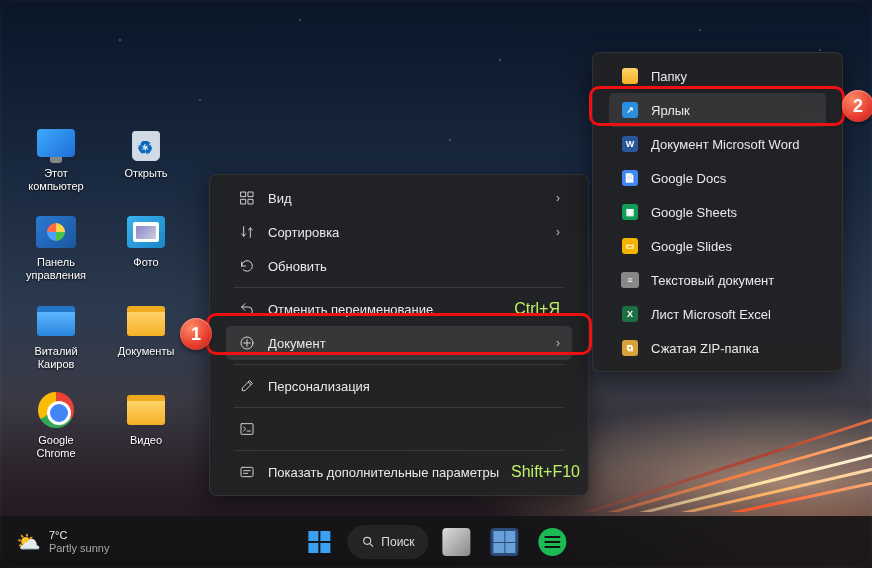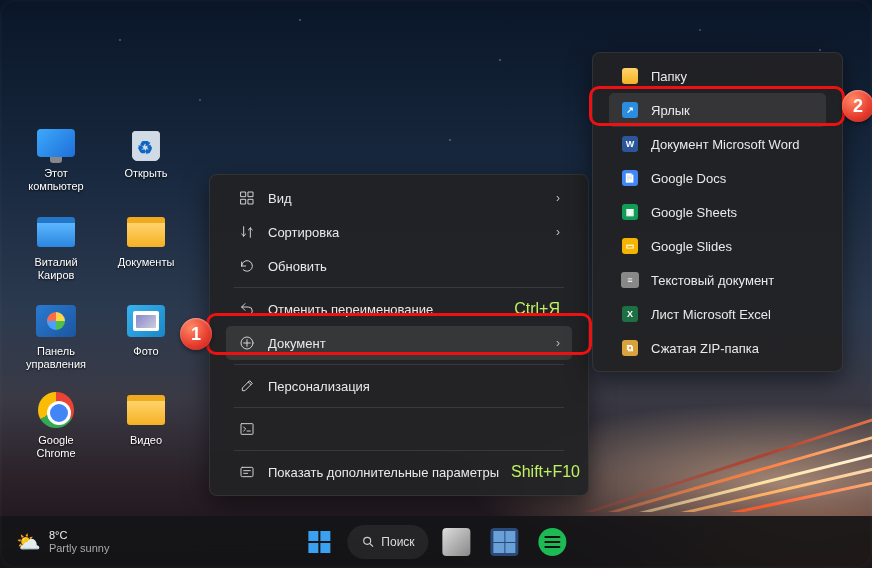--- a/index.html
+++ b/index.html
@@ -135,43 +135,43 @@
             <div class="bin"></div>
             <div class="arrows">♻</div>
           </div>
         </div>
       <div class="lbl">Открыть</div>
     </div>
   </div>
   <div class="drow">
     <div class="dicon">
       <div class="glyph">
+          <div class="cp"></div>
+        </div>
+      <div class="lbl">Панель управления</div>
+    </div>
+    <div class="dicon">
+      <div class="glyph">
+          <div class="photos"></div>
+        </div>
+      <div class="lbl">Фото</div>
+    </div>
+  </div>
+  <div class="drow">
+    <div class="dicon">
+      <div class="glyph">
           <div class="folder blue"></div>
         </div>
       <div class="lbl">Виталий Каиров</div>
     </div>
     <div class="dicon">
       <div class="glyph">
           <div class="folder"></div>
         </div>
       <div class="lbl">Документы</div>
-    </div>
-  </div>
-  <div class="drow">
-    <div class="dicon">
-      <div class="glyph">
-          <div class="cp"></div>
-        </div>
-      <div class="lbl">Панель управления</div>
-    </div>
-    <div class="dicon">
-      <div class="glyph">
-          <div class="photos"></div>
-        </div>
-      <div class="lbl">Фото</div>
     </div>
   </div>
   <div class="drow">
     <div class="dicon">
       <div class="glyph">
           <div class="chrome"></div>
         </div>
       <div class="lbl">Google Chrome</div>
     </div>
     <div class="dicon">
@@ -323,21 +323,21 @@
 
 <div class="hl" style="top:313px; left:206px; width:386px; height:42px;"></div>
 <div class="bubble" style="top:318px; left:180px;">1</div>
 <div class="hl" style="top:86px; left:589px; width:256px; height:40px;"></div>
 <div class="bubble" style="top:90px; left:842px;">2</div>
 
 <div class="taskbar">
   <div class="weather">
     <span class="wic">⛅</span>
     <span>
-      <div>8°C</div>
+      <div>7°C</div>
       <div style="color:#aaa">Partly sunny</div>
     </span>
   </div>
   <div class="center">
     <div class="tbtn">
       <div class="winlogo">
           <span></span>
           <span></span>
           <span></span>
           <span></span>

